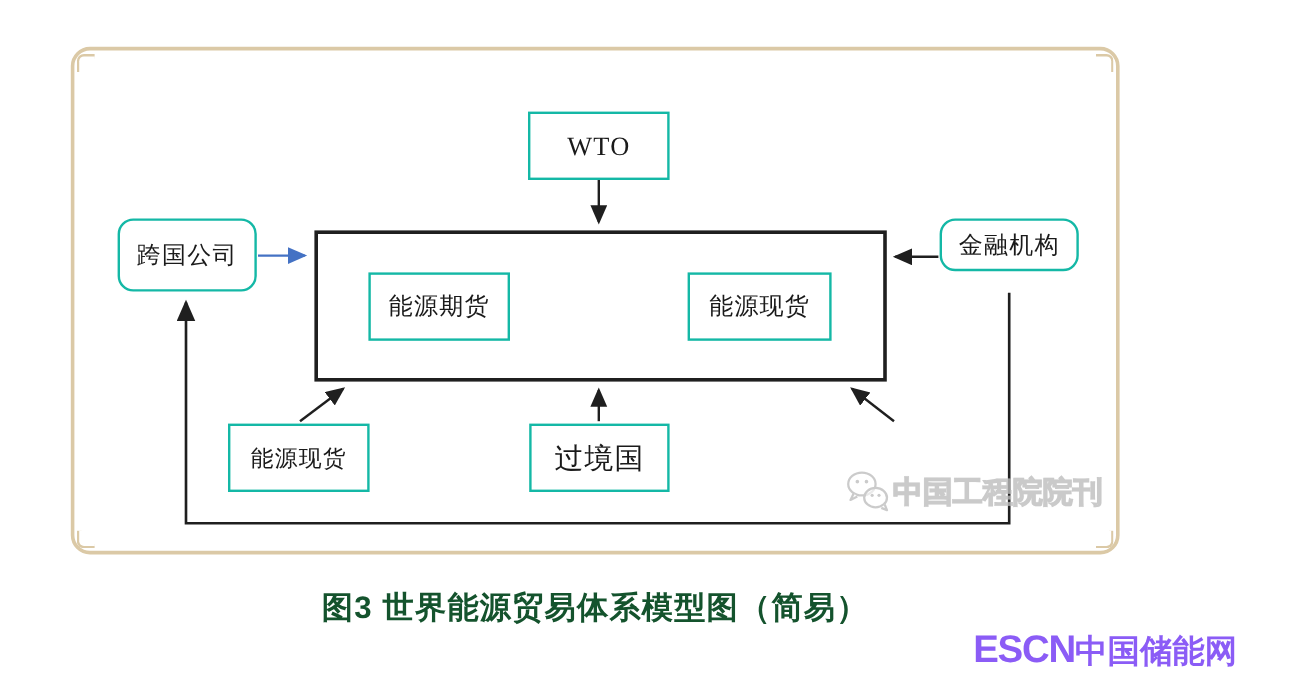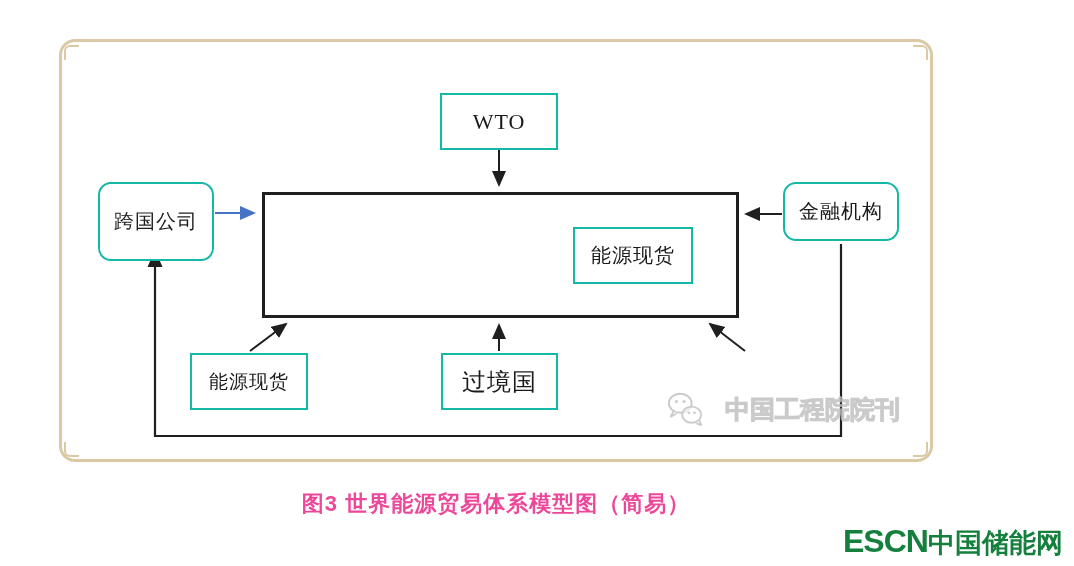--- a/index.html
+++ b/index.html
@@ -17,43 +17,43 @@
 
   
   .overlay{position:absolute;left:0;top:0;width:1074px;height:566px;z-index:1;}
 
   
   .node{position:absolute;box-sizing:border-box;background:#ffffff;border:2px solid #14b8a6;
         display:flex;align-items:center;justify-content:center;z-index:2;
         font-family:"Liberation Serif","DejaVu Serif",serif;color:#1a1a1a;}
   .node span{white-space:nowrap;letter-spacing:1px;}
   .n-wto{left:440px;top:93px;width:118px;height:57px;font-size:22px;letter-spacing:2px;}
-  .n-multi{left:98px;top:182px;width:116px;height:79px;border-radius:13px;font-size:20px;}
-  .n-fin{left:783px;top:182px;width:116px;height:59px;border-radius:13px;font-size:20px;}
+  .n-multi{left:98px;top:182px;width:116px;height:61px;border-radius:13px;font-size:20px;}
+  .n-fin{left:783px;top:182px;width:116px;height:44px;border-radius:13px;font-size:20px;}
   .n-market{left:262px;top:192px;width:477px;height:126px;border-width:3px;border-color:#1f1f1f;background:#ffffff;}
   .n-fut{left:307px;top:227px;width:118px;height:57px;font-size:20px;z-index:3;}
   .n-spot{left:573px;top:227px;width:120px;height:57px;font-size:20px;z-index:3;}
   .n-cons{left:190px;top:353px;width:118px;height:57px;font-size:19px;}
   .n-trans{left:441px;top:353px;width:117px;height:57px;font-size:24px;}
   .n-prod{left:690px;top:352px;width:118px;height:56px;font-size:19px;}
 
   
-  .watermark{position:absolute;left:666px;top:390px;display:flex;align-items:center;gap:21px;
+  .watermark{position:absolute;left:704px;top:390px;display:flex;align-items:center;gap:2px;
              z-index:5;opacity:0.8;pointer-events:none;}
   .watermark .wm-text{font-size:25px;font-weight:700;color:#ededed;
              -webkit-text-stroke:1px #bdbdbd;text-shadow:0 0 1px #c6c6c6;
              font-family:"Liberation Sans",sans-serif;letter-spacing:0px;white-space:nowrap;}
 
   
   .caption{position:absolute;left:59px;top:489px;width:874px;text-align:center;
-           font-size:22px;font-weight:700;color:#ec4899;letter-spacing:1px;z-index:4;}
+           font-size:26px;font-weight:700;color:#14532d;letter-spacing:1px;z-index:4;}
 
   
-  .logo{position:absolute;left:843px;top:523px;display:flex;align-items:baseline;z-index:4;
-        color:#15803d;white-space:nowrap;text-align:right;}
+  .logo{position:absolute;left:811px;top:523px;display:flex;align-items:baseline;z-index:4;
+        color:#8b5cf6;white-space:nowrap;text-align:right;}
   .logo .escn{font-size:32px;font-weight:900;letter-spacing:-1px;font-family:"Liberation Sans",sans-serif;}
   .logo .site{font-size:27px;font-weight:900;margin-left:0;}
 </style>
 </head>
 <body>
 
 <div class="page">
 
   <div class="frame"></div>
   <div class="bracket tl"></div>
@@ -82,20 +82,23 @@
   <div class="node n-wto">
     <span>WTO</span>
   </div>
   <div class="node n-multi">
     <span>跨国公司</span>
   </div>
   <div class="node n-fin">
     <span>金融机构</span>
   </div>
   <div class="node n-market"></div>
+  <div class="node n-fut">
+    <span>能源期货</span>
+  </div>
   <div class="node n-spot">
     <span>能源现货</span>
   </div>
   <div class="node n-cons">
     <span>能源现货</span>
   </div>
   <div class="node n-trans">
     <span>过境国</span>
   </div>
 

